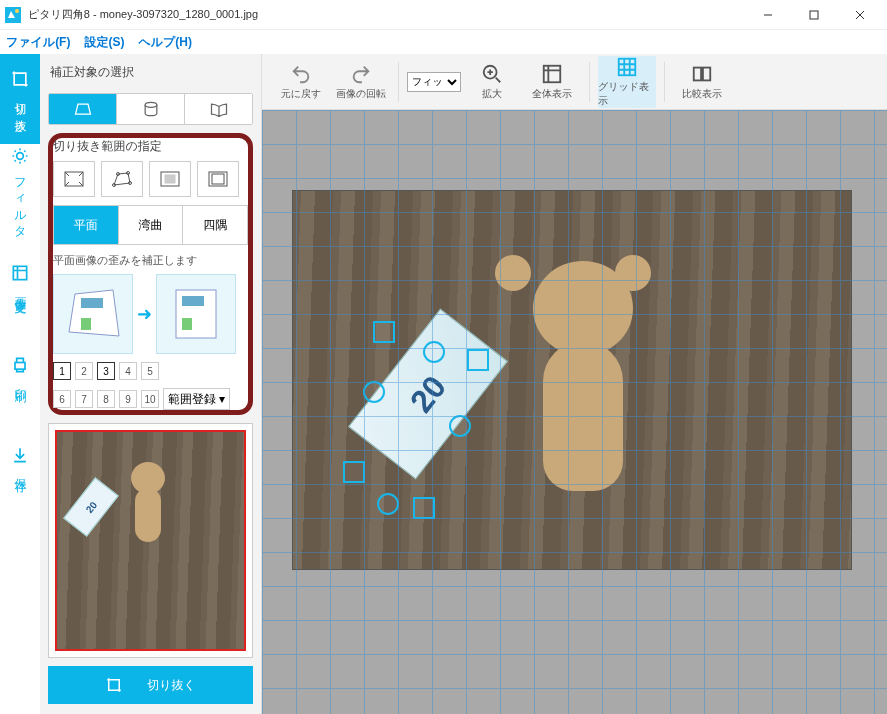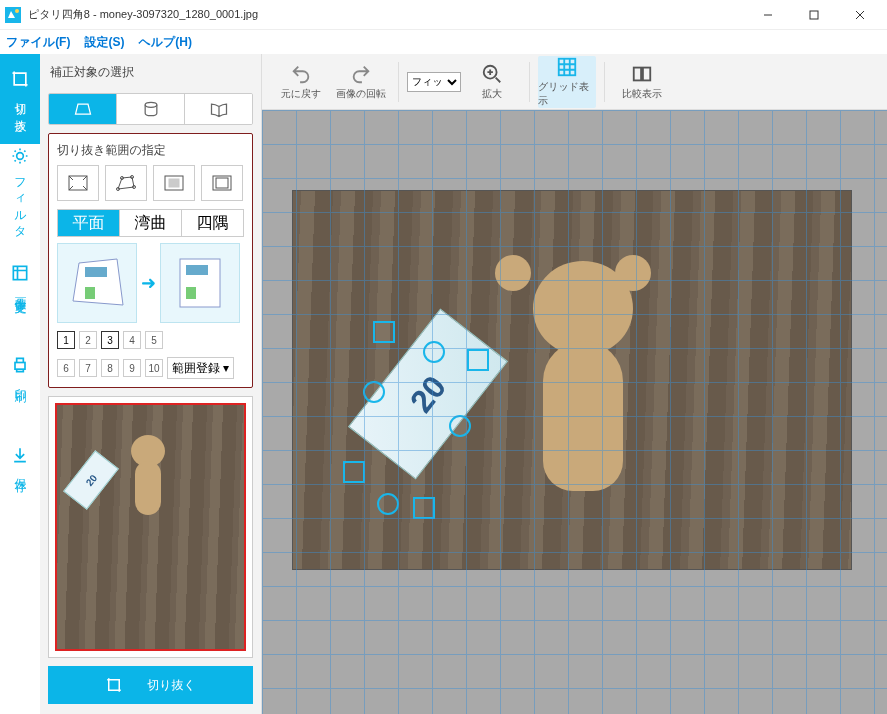--- a/index.html
+++ b/index.html
@@ -18,26 +18,26 @@
 .ltab .lbl{writing-mode:vertical-rl;font-size:12px;letter-spacing:2px;}
 .ltab svg{width:20px;height:20px;}
 .sidepanel{width:222px;background:#f3f3f3;border-right:1px solid #ddd;display:flex;flex-direction:column;padding:8px 8px 10px 8px;gap:8px;overflow:hidden;}
 .sp-title{font-size:12px;color:#444;padding:2px 2px 4px;}
 .segrow{display:flex;border:1px solid #ccc;border-radius:2px;overflow:hidden;background:#fff;}
 .segrow .seg{flex:1;height:30px;display:flex;align-items:center;justify-content:center;background:#fff;cursor:pointer;}
 .segrow .seg+.seg{border-left:1px solid #ccc;}
 .segrow .seg.active{background:#0bb5e8;color:#fff;}
 .segrow .seg svg{width:20px;height:18px;stroke:#666;}
 .segrow .seg.active svg{stroke:#fff;}
-.panelbox{background:#fff;border:1px solid #7f1d1d;border-radius:2px;padding:8px;}
+.panelbox{background:#fff;border:5px solid #7f1d1d;border-radius:14px;}
 .panelbox .pbtitle{font-size:12px;color:#444;margin-bottom:6px;}
 .shapebtns{display:flex;gap:6px;}
 .shapebtn{width:42px;height:36px;border:1px solid #ccc;background:#fff;display:flex;align-items:center;justify-content:center;cursor:pointer;}
 .subseg{display:flex;border:1px solid #ccc;margin-top:8px;}
-.subseg .s{flex:1;height:26px;display:flex;align-items:center;justify-content:center;font-size:16px;cursor:pointer;background:#fff;}
+.subseg .s{flex:1;height:38px;display:flex;align-items:center;justify-content:center;font-size:12px;cursor:pointer;background:#fff;}
 .subseg .s+.s{border-left:1px solid #ccc;}
 .subseg .s.active{background:#0bb5e8;color:#fff;}
 .hint{font-size:11px;color:#555;margin-top:8px;}
 .illus{display:flex;align-items:center;gap:4px;margin-top:6px;}
 .illbox{width:80px;height:80px;background:#e8f7fc;border:1px solid #bde4f0;display:flex;align-items:center;justify-content:center;}
 .arrowc{color:#0bb5e8;font-size:18px;}
 .slots{display:flex;align-items:center;gap:4px;margin-top:8px;flex-wrap:wrap;}
 .slot{width:18px;height:18px;border:1px solid #ccc;display:flex;align-items:center;justify-content:center;font-size:10px;color:#555;background:#fff;}
 .slot.active{border-color:#333;color:#000;}
 .regsel{height:22px;border:1px solid #ccc;padding:0 4px;font-size:11px;background:#fff;display:flex;align-items:center;gap:3px;}
@@ -201,20 +201,21 @@
             </svg>
           </div>
       </div>
 
       <div class="subseg">
         <div class="s active">平面</div>
         <div class="s">湾曲</div>
         <div class="s">四隅</div>
       </div>
 
+      <div class="hint">平面画像の歪みを補正します</div>
 
       <div class="illus">
         <div class="illbox">
           <svg width="60" height="60" viewBox="0 0 60 60">
               <polygon points="12,10 50,6 56,52 6,48" fill="#fff" stroke="#89c"></polygon>
               <rect x="18" y="14" width="22" height="10" fill="#6ac"></rect>
               <rect x="18" y="34" width="10" height="12" fill="#7c7"></rect>
             </svg>
         </div>
         <div class="arrowc">➜</div>
@@ -273,20 +274,27 @@
       <div class="sep"></div>
       <div style="display:flex;flex-direction:column;align-items:center;justify-content:center;">
         <select class="zoomsel" id="zoom-select"><option>フィット</option><option>25%</option><option>50%</option><option>100%</option><option>200%</option></select>
       </div>
       <div class="tbtn">
         <svg viewBox="0 0 24 24" fill="none" stroke="#555" stroke-width="2">
             <circle cx="10" cy="10" r="7"></circle>
             <path d="M21 21l-5-5M7 10h6M10 7v6"></path>
           </svg>
         <span class="tlbl">拡大</span>
+      </div>
+      <div class="tbtn">
+        <svg viewBox="0 0 24 24" fill="none" stroke="#555" stroke-width="2">
+            <rect x="3" y="3" width="18" height="18"></rect>
+            <path d="M8 3v18M3 8h18"></path>
+          </svg>
+        <span class="tlbl">全体表示</span>
       </div>
       <div class="sep"></div>
       <div class="tbtn active">
         <svg viewBox="0 0 24 24" fill="none" stroke="#19b6ea" stroke-width="2">
             <rect x="3" y="3" width="18" height="18"></rect>
             <path d="M9 3v18M15 3v18M3 9h18M3 15h18"></path>
           </svg>
         <span class="tlbl">グリッド表示</span>
       </div>
       <div class="sep"></div>

